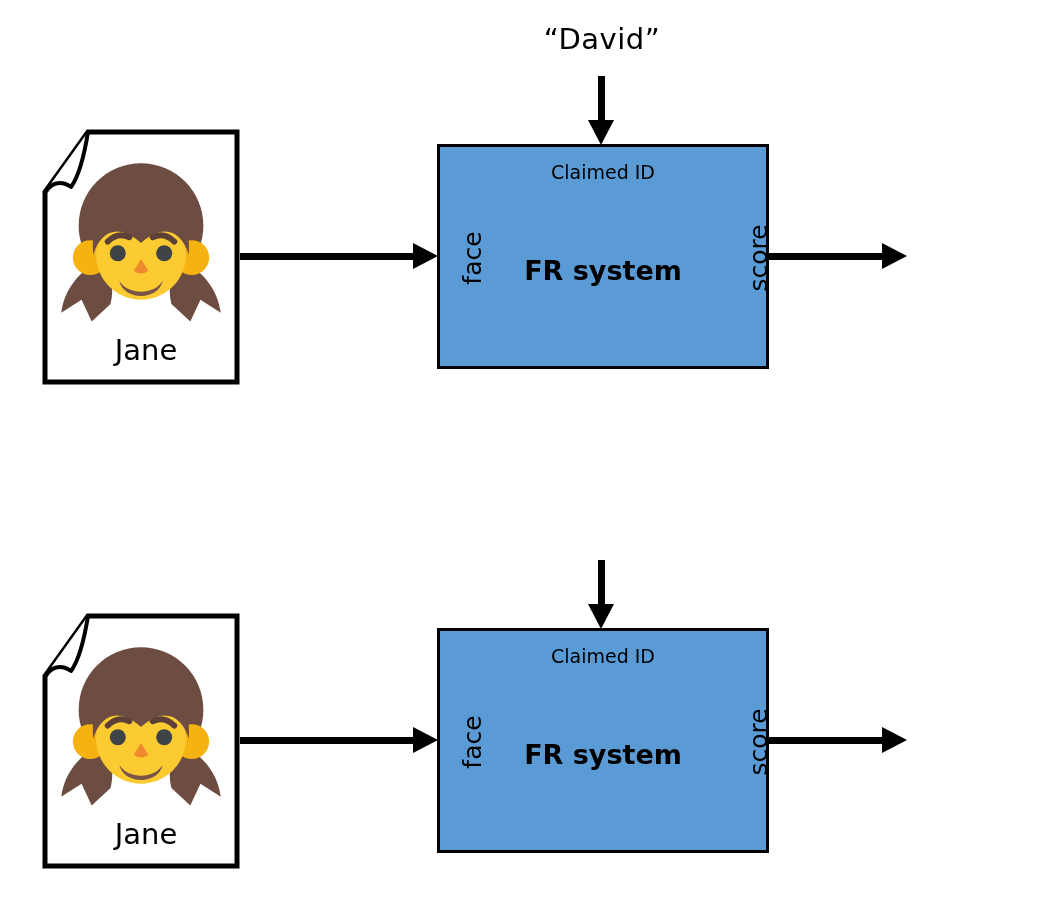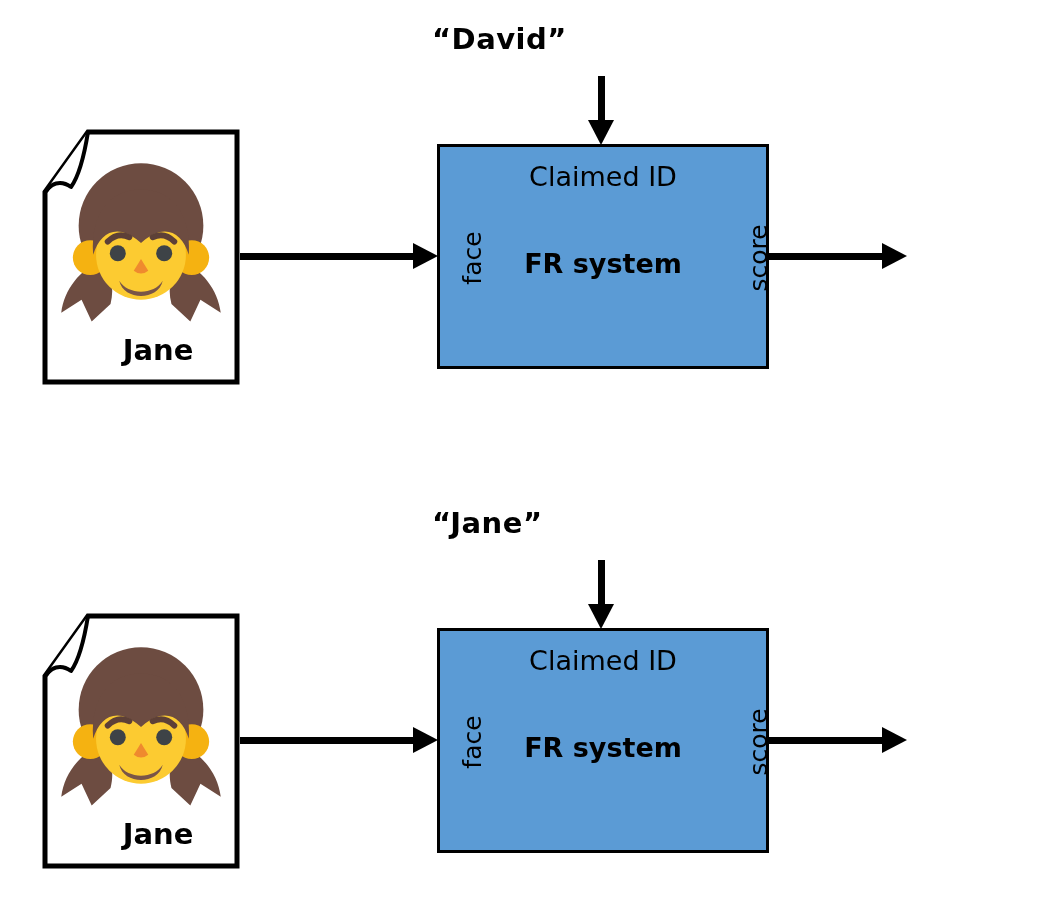--- a/index.html
+++ b/index.html
@@ -21,26 +21,26 @@
     left: 0;
     width: 1064px;
     height: 414px;
   }
   .row-1 { top: 0; }
   .row-2 { top: 484px; }
 
   
   .claimed-text {
     position: absolute;
-    left: 432px;
+    left: 452px;
     top: 22px;
     width: 300px;
-    text-align: left;
+    text-align: center;
     font-size: 29px;
-    font-weight: bold;
+    font-weight: normal;
     letter-spacing: 0.5px;
   }
 
   
   .arrow-line-v {
     position: absolute;
     left: 598px;
     top: 76px;
     width: 7px;
     height: 46px;
@@ -97,48 +97,47 @@
     width: 174px;
     height: 174px;
   }
   .photo-label {
     position: absolute;
     left: 0;
     top: 204px;
     width: 208px;
     text-align: center;
     font-size: 29px;
-    font-weight: bold;
-    padding-left: 12px;
+    font-weight: normal;
   }
 
   
   .fr-box {
     position: absolute;
     left: 437px;
     top: 144px;
     width: 332px;
     height: 225px;
     box-sizing: border-box;
     background: #5B9BD5;
     border: 3px solid #000000;
   }
   .fr-box-top-label {
     position: absolute;
     left: 0;
     top: 14px;
     width: 100%;
     text-align: center;
-    font-size: 27px;
+    font-size: 19px;
     font-weight: normal;
   }
   .fr-box-name {
     position: absolute;
     left: 0;
-    top: 101px;
+    top: 108px;
     width: 100%;
     text-align: center;
     font-size: 27px;
     font-weight: bold;
   }
   .fr-port {
     position: absolute;
     font-size: 25px;
     white-space: nowrap;
     transform: translate(-50%, -50%) rotate(-90deg);
@@ -213,21 +212,20 @@
       <div class="fr-port fr-port-out">score</div>
     </div>
 
     <div class="arrow-line-h out-line"></div>
     <div class="arrow-head-right out-head"></div>
 
   </div>
 
   <div class="row row-2">
 
-    <div class="claimed-text">“Jane”</div>
 
     <div class="arrow-line-v"></div>
     <div class="arrow-head-down"></div>
 
     <div class="photo-card">
       <svg class="card-outline" viewBox="0 0 198 256">
         <use href="#card-shape"></use>
       </svg>
       <svg class="photo-emoji" viewBox="0 0 120 120">
         <use href="#girl-emoji-shape"></use>

